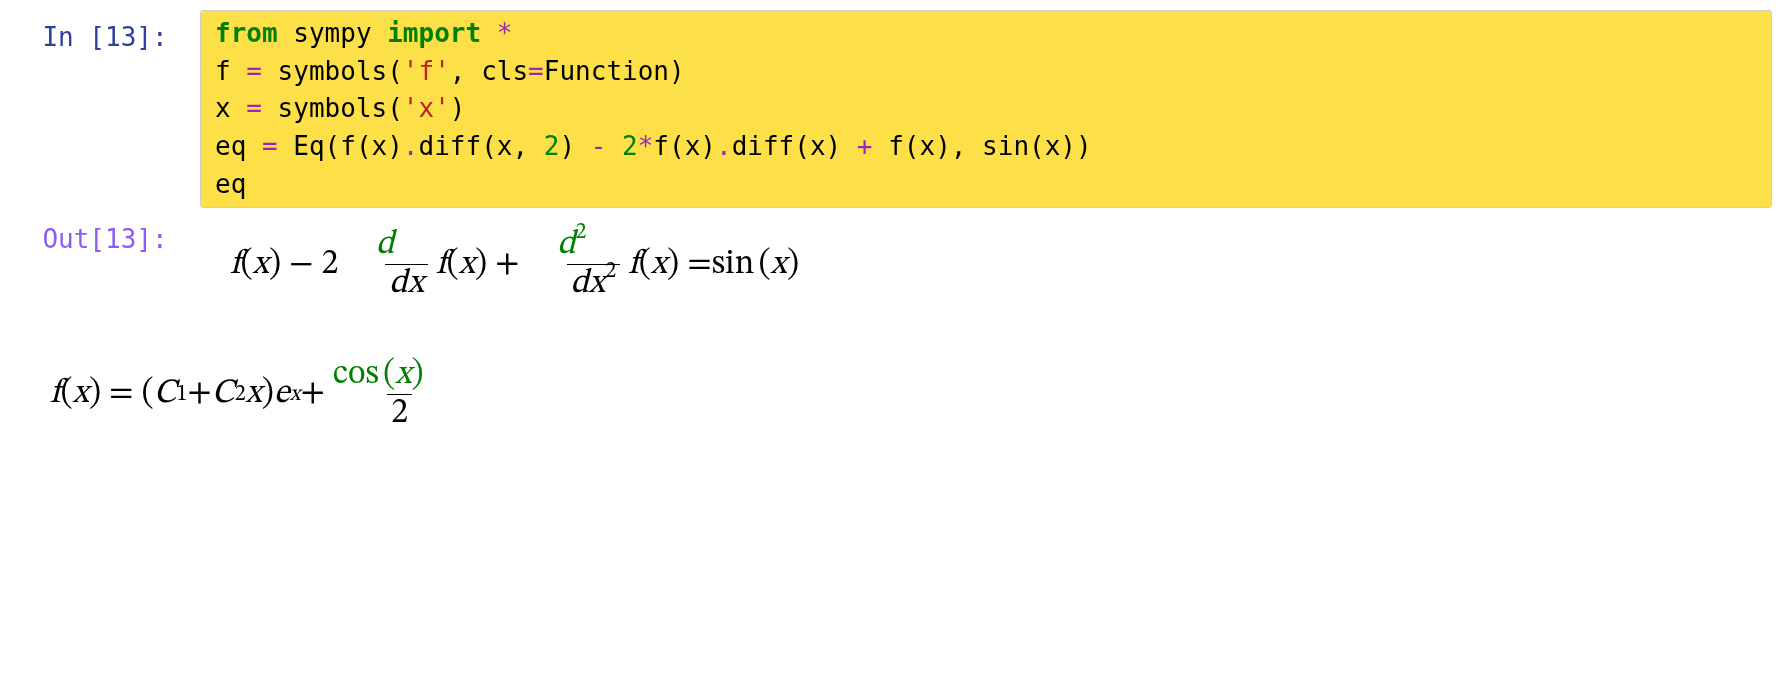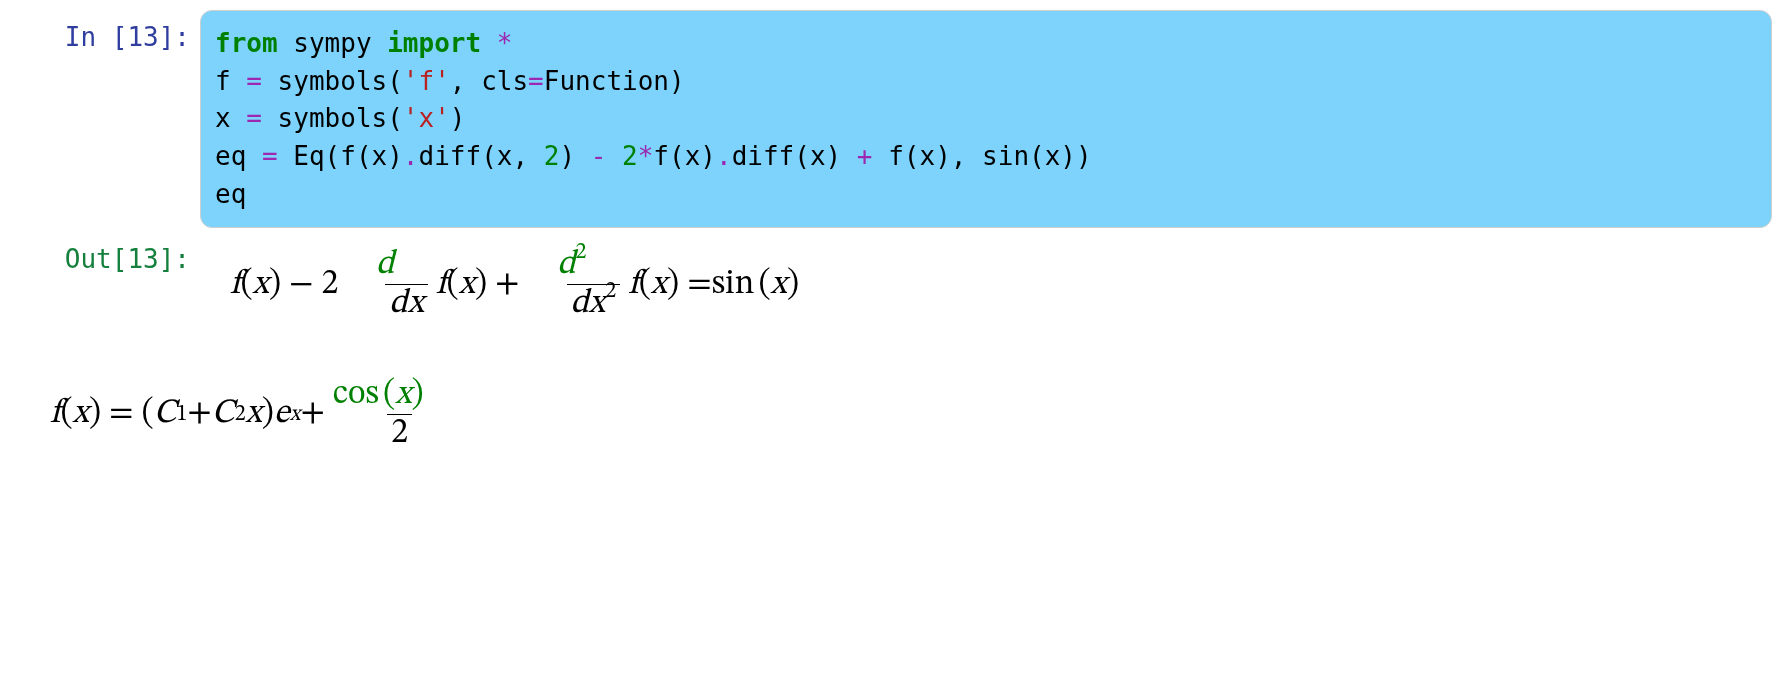--- a/index.html
+++ b/index.html
@@ -13,38 +13,38 @@
     width: 1792px;
   }
   .cell {
     display: flex;
     align-items: flex-start;
     margin-bottom: 4px;
   }
   .prompt {
     width: 180px;
     flex-shrink: 0;
-    text-align: right;
+    text-align: center;
     padding: 10px 10px 6px 0;
     font-family: "Menlo", "Consolas", "DejaVu Sans Mono", monospace;
     font-size: 26px;
     line-height: 1.35;
     white-space: nowrap;
   }
   .prompt.in { color: #303F9F; }
-  .prompt.out { color: #15803d; }
+  .prompt.out { color: #8b5cf6; }
   .content {
     flex: 1;
     min-width: 0;
   }
   .input-area {
-    background: #7dd3fc;
+    background: #fde047;
     border: 1px solid #cfcfcf;
-    border-radius: 12px;
-    padding: 14px 14px;
+    border-radius: 3px;
+    padding: 4px 14px;
   }
   pre.code {
     margin: 0;
     font-family: "Menlo", "Consolas", "DejaVu Sans Mono", monospace;
     font-size: 26px;
     line-height: 1.45;
     white-space: pre;
     color: #000;
   }
   

